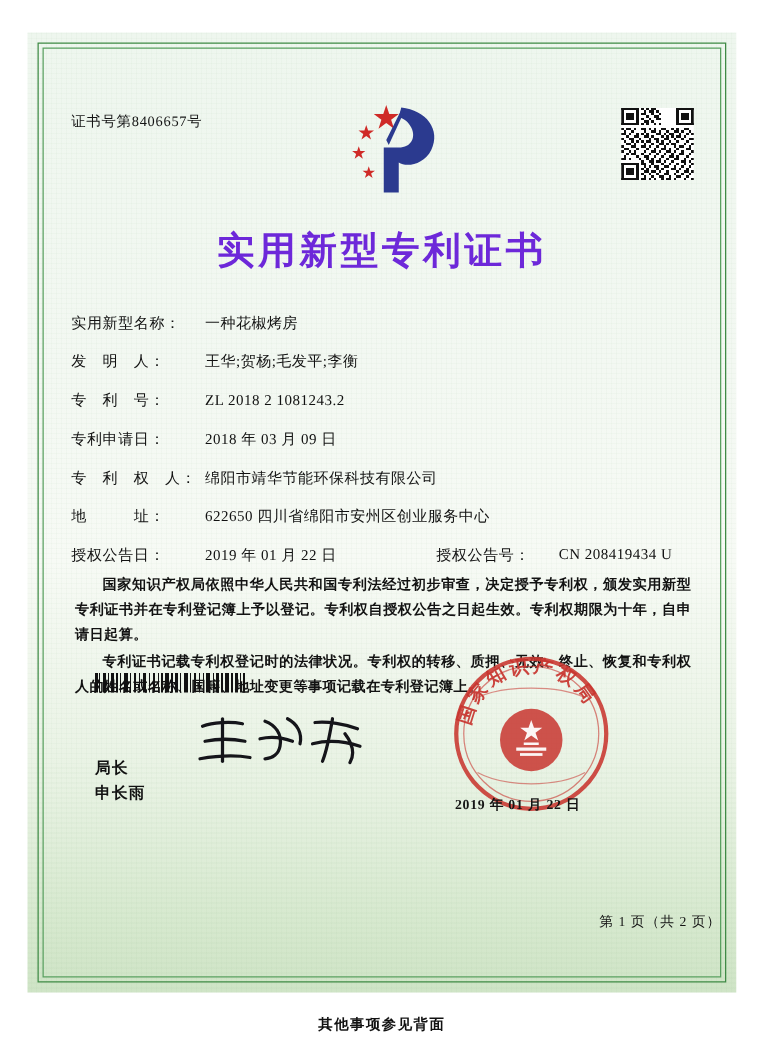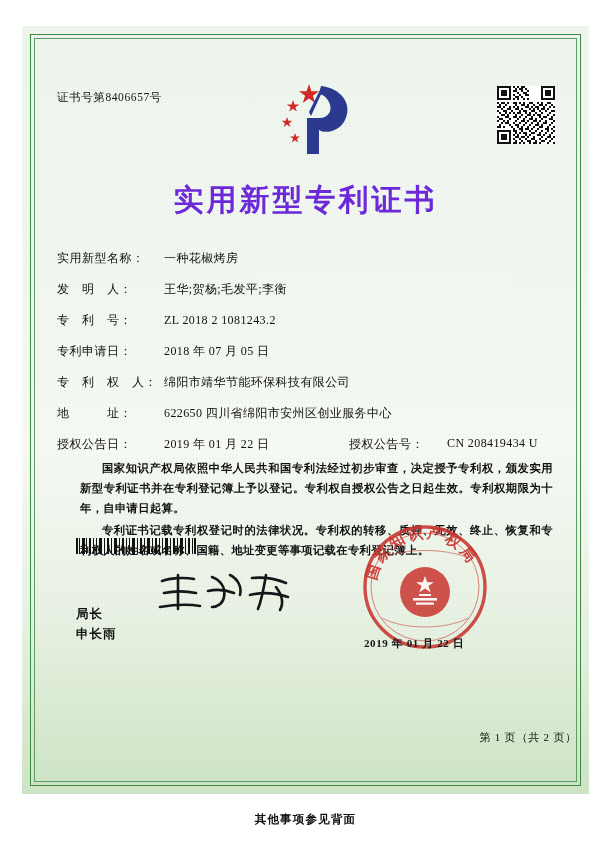--- a/index.html
+++ b/index.html
@@ -141,21 +141,20 @@
     left: 26px;
     right: 24px;
     top: 420px;
     font-size: 11.3px;
     line-height: 20px;
     color: #121212;
     text-align: justify;
     letter-spacing: 0.35px;
     font-weight: bold;
     font-family: "Liberation Serif", serif;
-    margin-left: 20px;
   }
   .paragraphs p {
     margin: 0 0 2px 0;
     text-indent: 22px;
   }
 
   .barcode {
     position: absolute;
     left: 42px;
     top: 500px;
@@ -480,21 +479,21 @@
       <div class="field-row">
         <span class="field-label">发　明　人：</span>
         <span class="field-value">王华;贺杨;毛发平;李衡</span>
       </div>
       <div class="field-row">
         <span class="field-label">专　利　号：</span>
         <span class="field-value">ZL 2018 2 1081243.2</span>
       </div>
       <div class="field-row">
         <span class="field-label">专利申请日：</span>
-        <span class="field-value">2018 年 07 月 05 日</span>
+        <span class="field-value">2018 年 03 月 09 日</span>
       </div>
       <div class="field-row">
         <span class="field-label">专　利　权　人：</span>
         <span class="field-value">绵阳市靖华节能环保科技有限公司</span>
       </div>
       <div class="field-row">
         <span class="field-label">地　　　址：</span>
         <span class="field-value">622650 四川省绵阳市安州区创业服务中心</span>
       </div>
       <div class="field-row">

